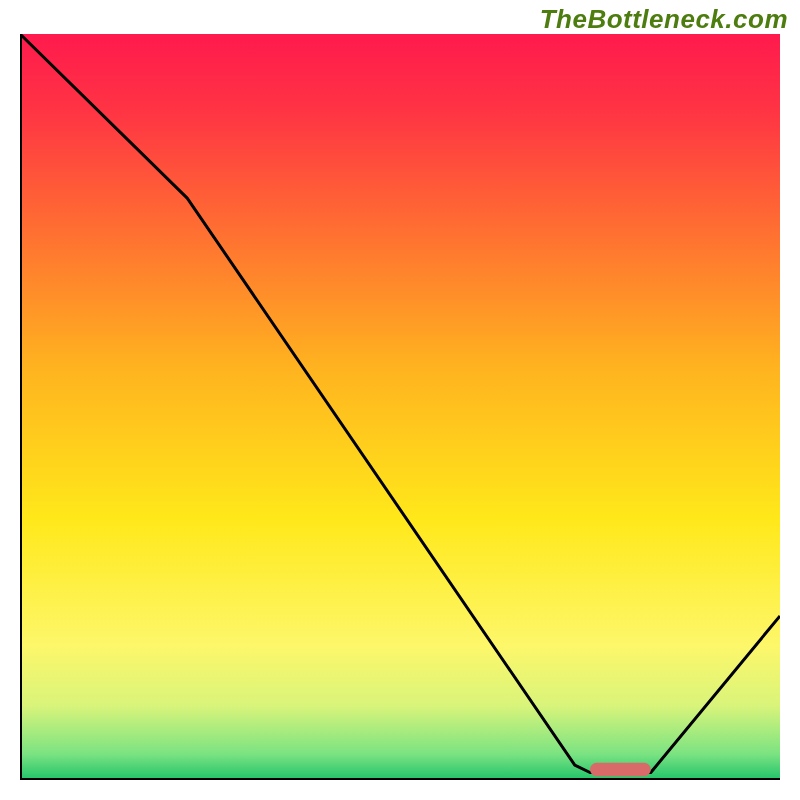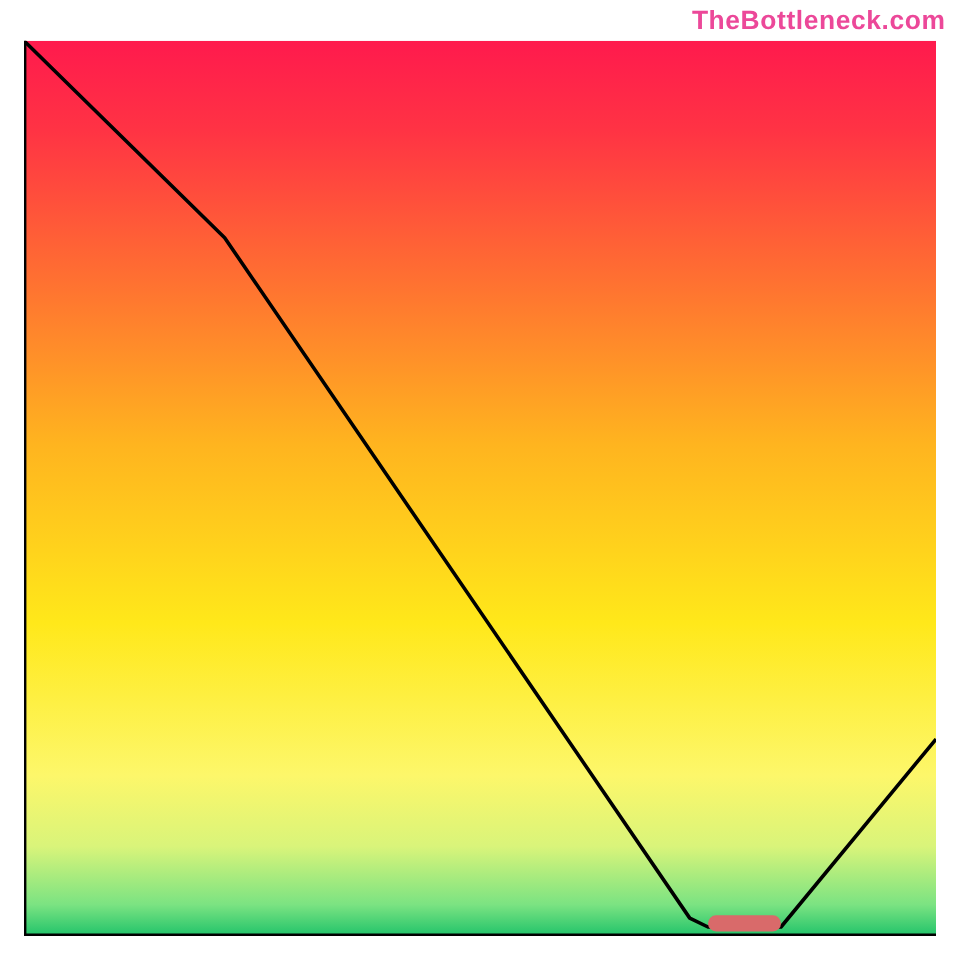--- a/index.html
+++ b/index.html
@@ -8,24 +8,25 @@
     width: 800px;
     height: 800px;
     font-family: Arial, sans-serif;
     position: relative;
     background: #fff;
   }
   .watermark {
     position: absolute;
     top: 4px;
     right: 12px;
-    font-size: 22px;
+    font-size: 26px;
     font-weight: bold;
-    color: #ec4899;
+    color: #4d7c0f;
     letter-spacing: 0.5px;
+    font-style: italic;
   }
   .plot {
     position: absolute;
     left: 20px;
     top: 34px;
     width: 760px;
     height: 746px;
   }
   .plot svg {
     display: block;

